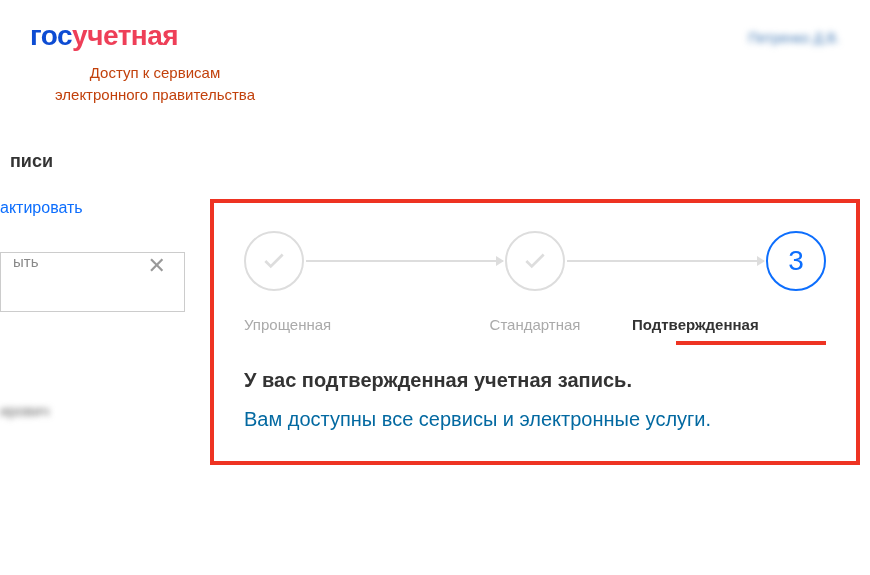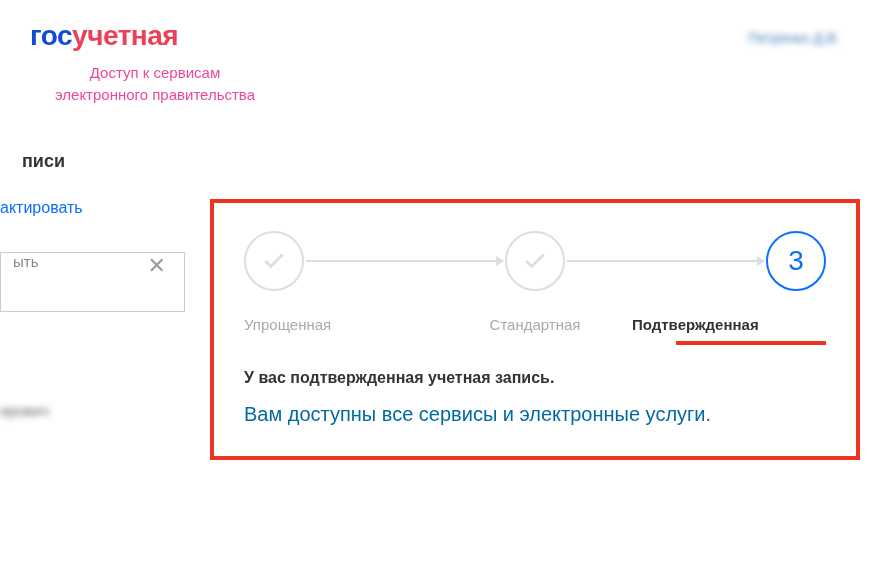--- a/index.html
+++ b/index.html
@@ -15,40 +15,40 @@
       padding: 20px 0 20px 30px;
     }
     .logo {
       font-size: 28px;
       font-weight: bold;
       letter-spacing: -0.5px;
     }
     .logo .blue { color: #0d4cd3; }
     .logo .red { color: #ee3f58; }
     .tagline {
-      color: #ec4899;
+      color: #c2410c;
       font-size: 15px;
       margin-top: 10px;
       line-height: 1.45;
       text-align: center;
       width: 250px;
     }
     .user-area {
       position: absolute;
       top: 30px;
       right: 30px;
       color: #4a7fb8;
       font-size: 14px;
       filter: blur(3px);
     }
     .section-title {
       font-size: 18px;
       font-weight: bold;
       color: #333;
-      margin: 25px 0 0 16px;
+      margin: 25px 0 0 4px;
       padding-left: 6px;
     }
     .main-area {
       display: flex;
       margin-top: 27px;
     }
     .left-col {
       width: 185px;
       flex-shrink: 0;
     }
@@ -144,21 +144,21 @@
     .step-label.last { text-align: left; color: #333; font-weight: bold; }
     .underline-red {
       height: 4px;
       background: #e32;
       width: 150px;
       margin-left: auto;
       margin-top: 6px;
       margin-bottom: 24px;
     }
     .status-title {
-      font-size: 16px;
+      font-size: 20px;
       font-weight: bold;
       color: #333;
       margin-bottom: 16px;
     }
     .status-desc {
       font-size: 20px;
       color: #0369a1;
     }
   </style>
 </head>

